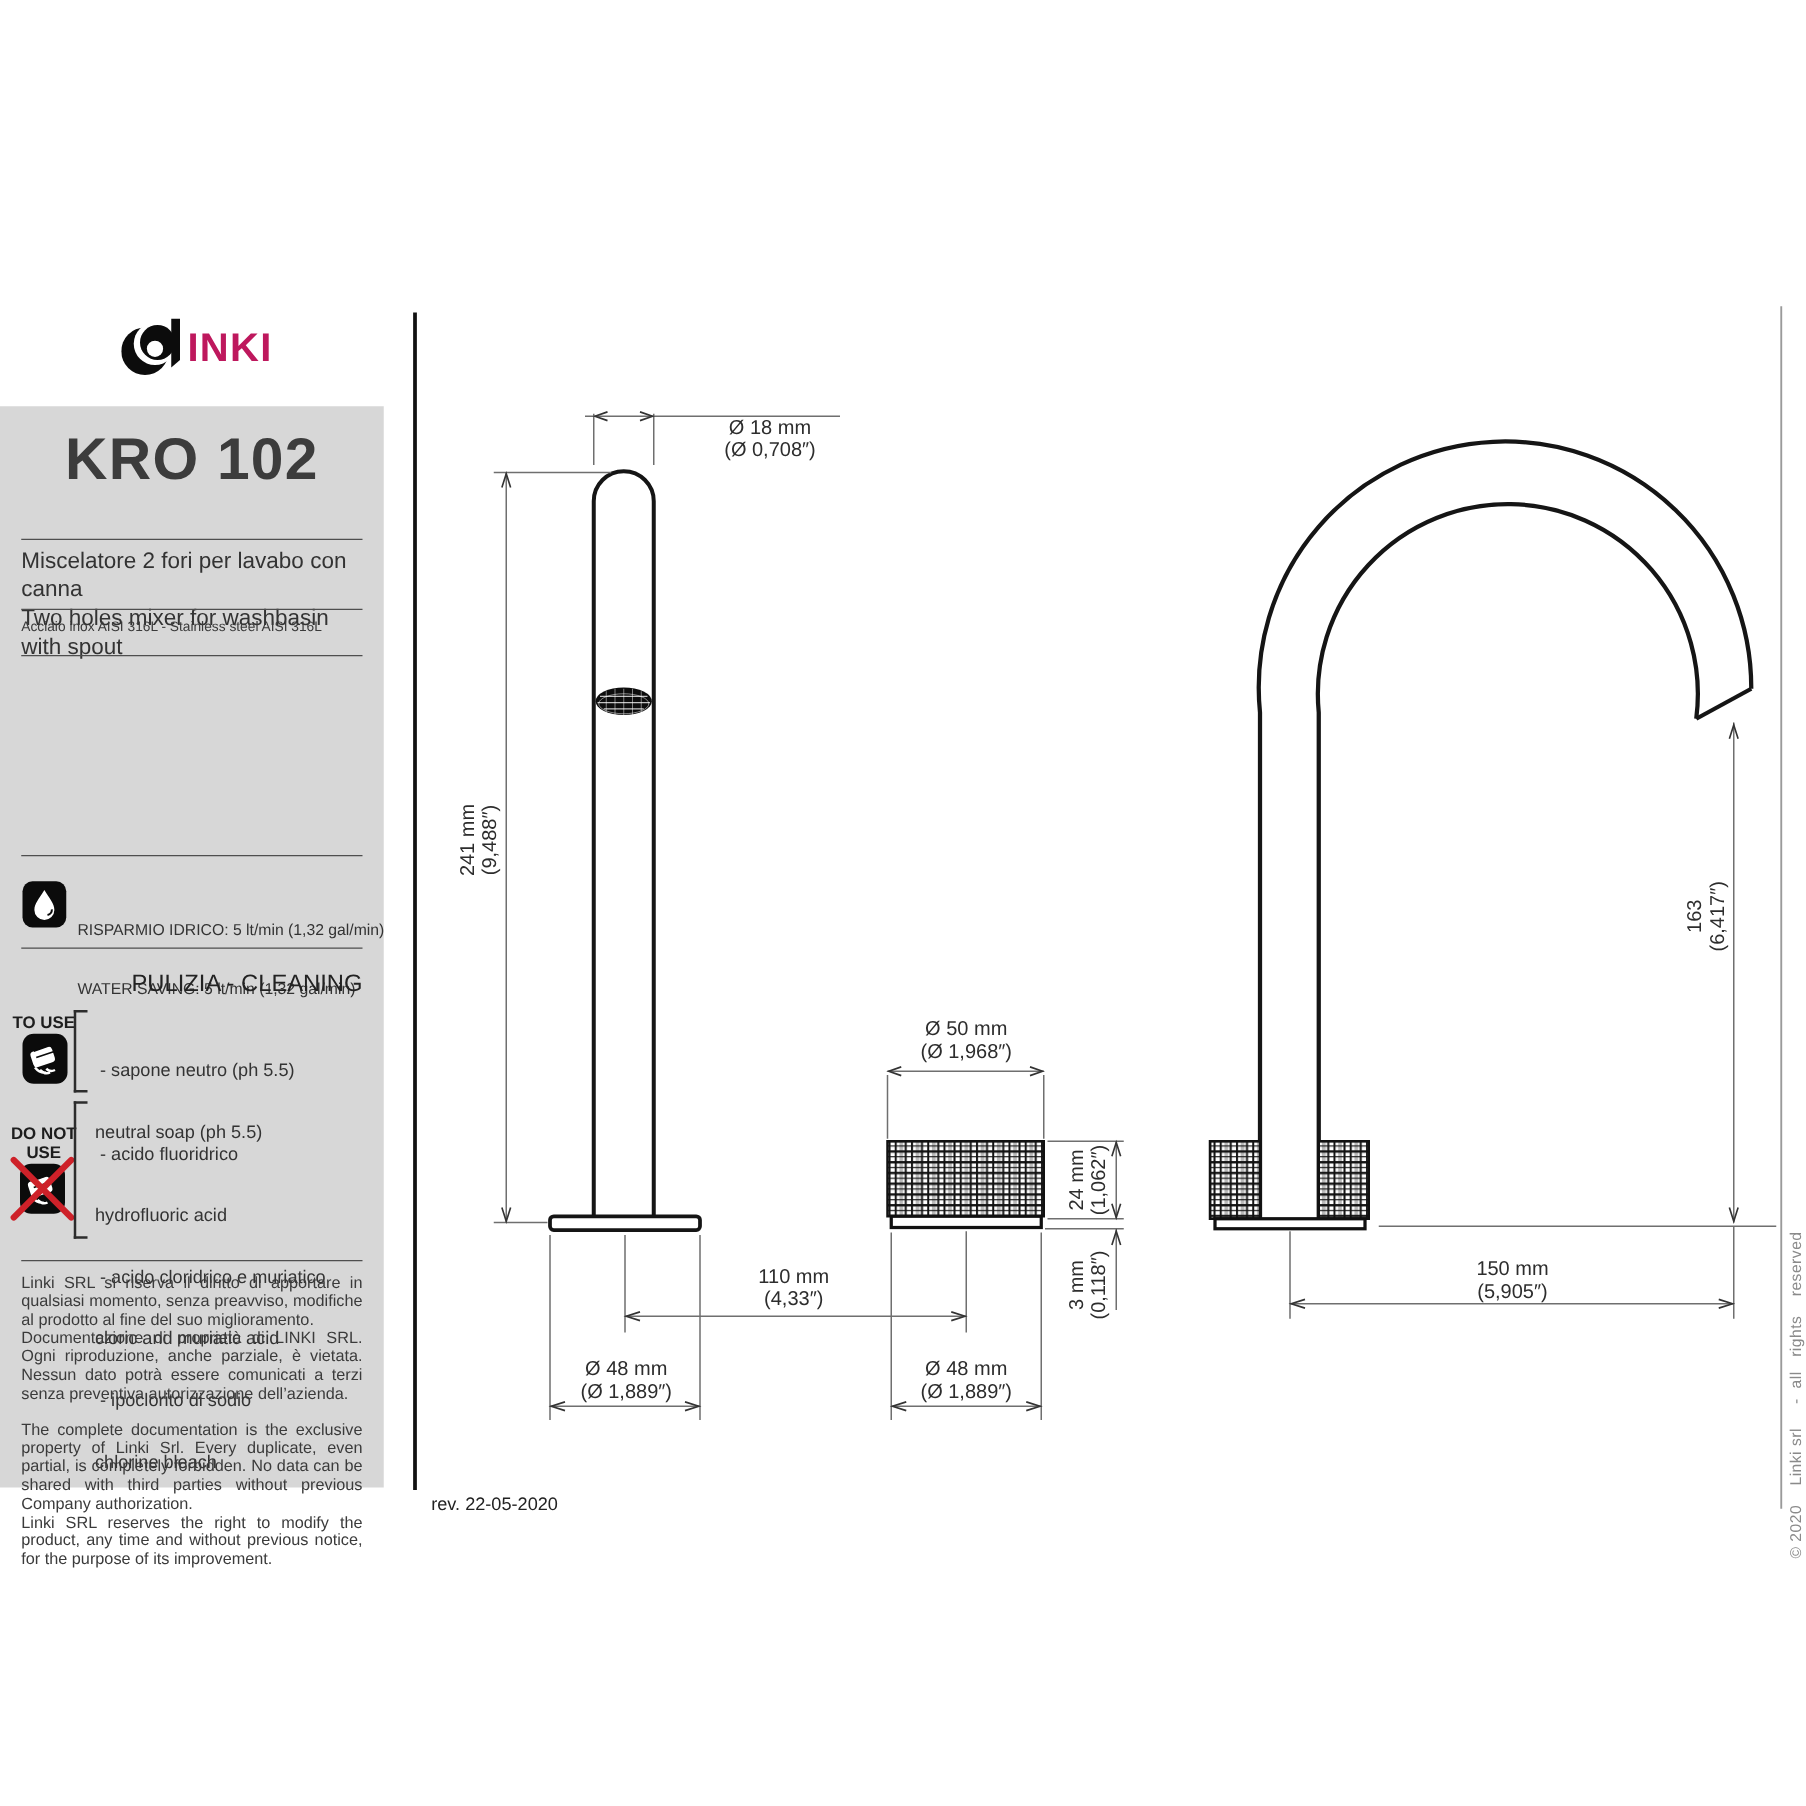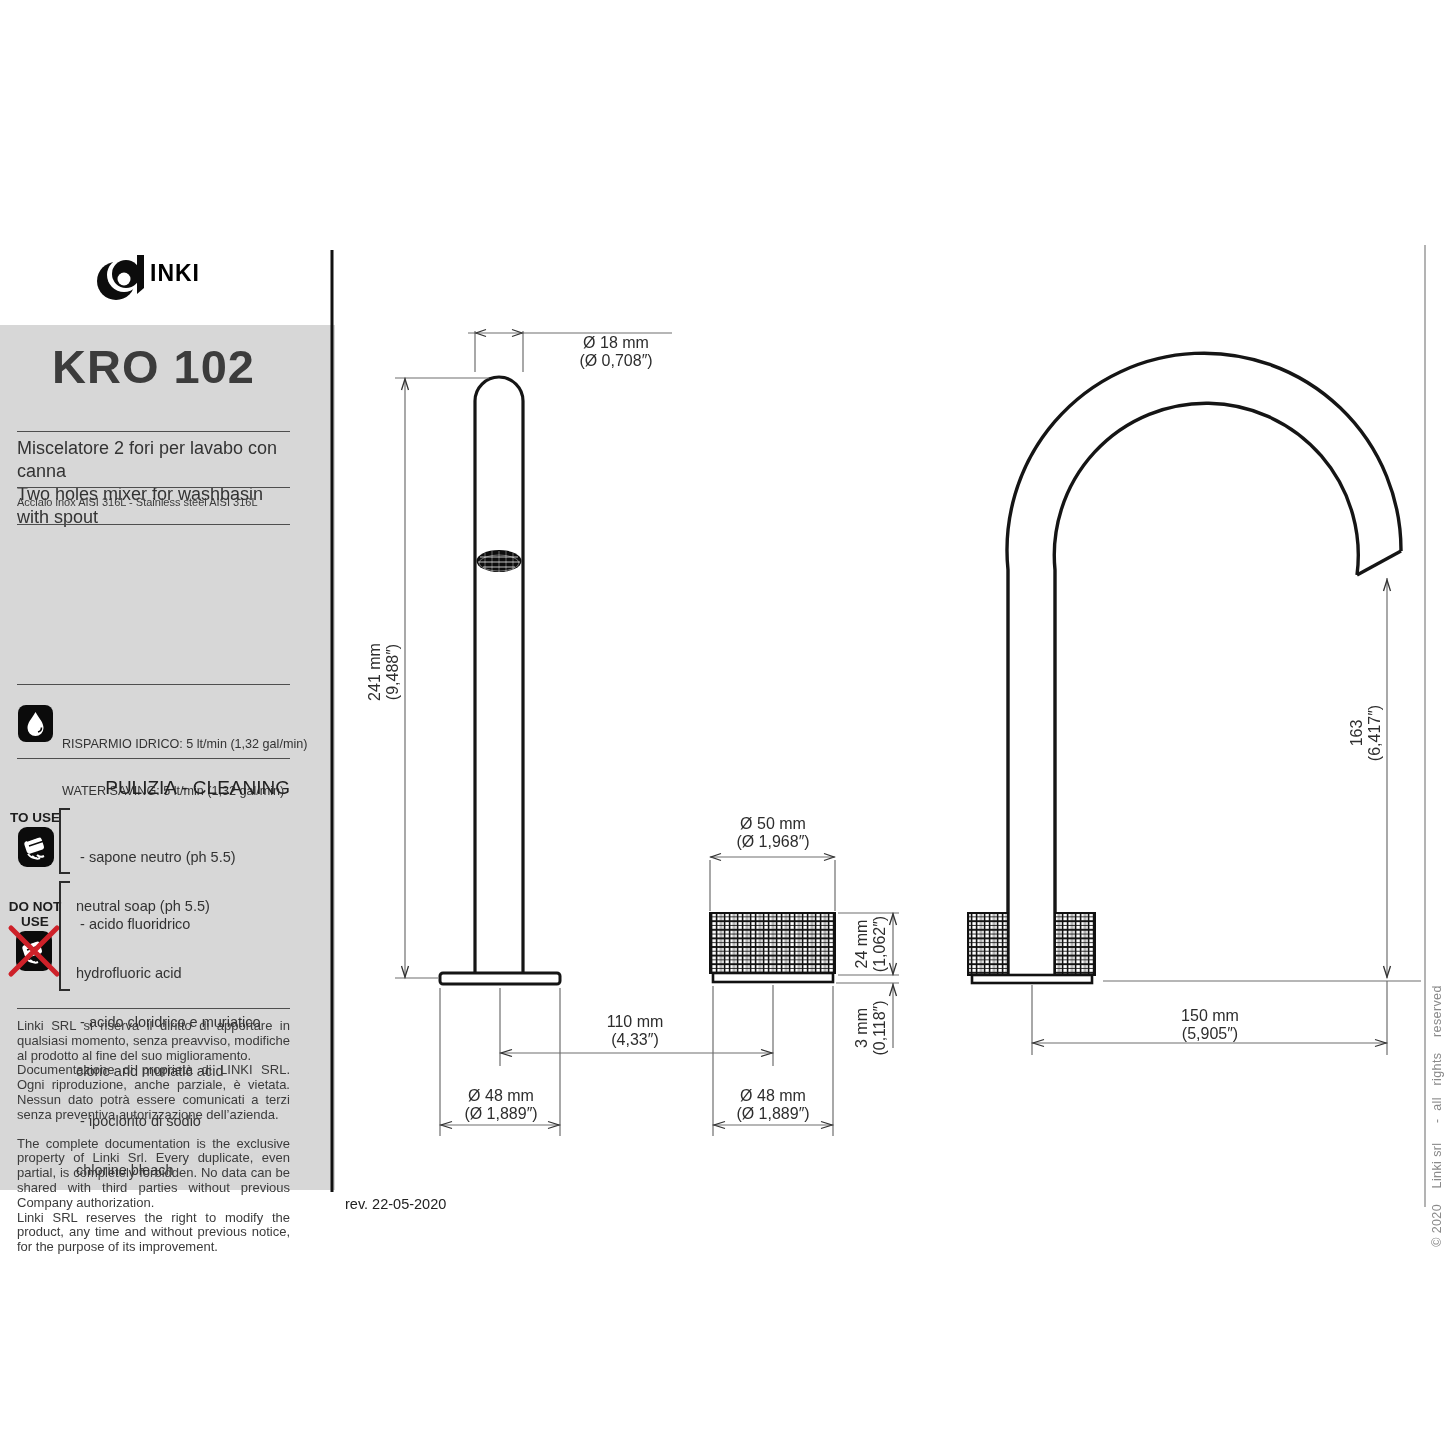--- a/index.html
+++ b/index.html
@@ -1,24 +1,24 @@
 <!DOCTYPE html>
 <html><head>
 <meta charset="utf-8">
 <style>
   html,body{margin:0;padding:0;background:#ffffff;}
   .page{position:relative;width:1445px;height:1445px;background:#fff;overflow:hidden;
         font-family:"Liberation Sans",sans-serif;color:#333;}
   
   .logo{position:absolute;left:97px;top:253px;width:140px;height:52px;}
   .logo svg{position:absolute;left:0;top:0;}
-  .logo .logo-text{position:absolute;left:53px;top:7px;font-size:23px;font-weight:700;
-        letter-spacing:1px;color:#000000;}
+  .logo .logo-text{position:absolute;left:53px;top:7px;font-size:32px;font-weight:700;
+        letter-spacing:1px;color:#be185d;}
   
-  .sidebar{position:absolute;left:0;top:325px;width:307px;height:865px;background:#d7d7d7;padding-left:28px;}
+  .sidebar{position:absolute;left:0;top:325px;width:307px;height:865px;background:#d7d7d7;}
   .sidebar .sec{position:absolute;left:0;width:307px;box-sizing:border-box;padding:0 17px;}
   .rule{position:absolute;left:17px;width:273px;border-top:1.4px solid #4e4e4e;}
   .kro-title{top:14px;font-size:47px;font-weight:700;color:#3c3c3c;text-align:center;letter-spacing:1px;}
   .desc{top:112px;font-size:18px;line-height:23px;color:#333;}
   .material{top:171px;font-size:11px;color:#3a3a3a;}
   .fin-head{top:210px;font-size:14.5px;color:#333;letter-spacing:.2px;}
   .fin-list{top:243px;font-size:15px;line-height:22px;color:#333;white-space:pre;}
   .water{top:378px;}
   .water-icon{position:absolute;left:18px;top:2px;width:35px;height:37px;background:#0b0b0b;border-radius:8px;}
   .water-text{position:absolute;left:62px;top:3px;font-size:12.6px;line-height:15.5px;color:#333;white-space:pre;}

